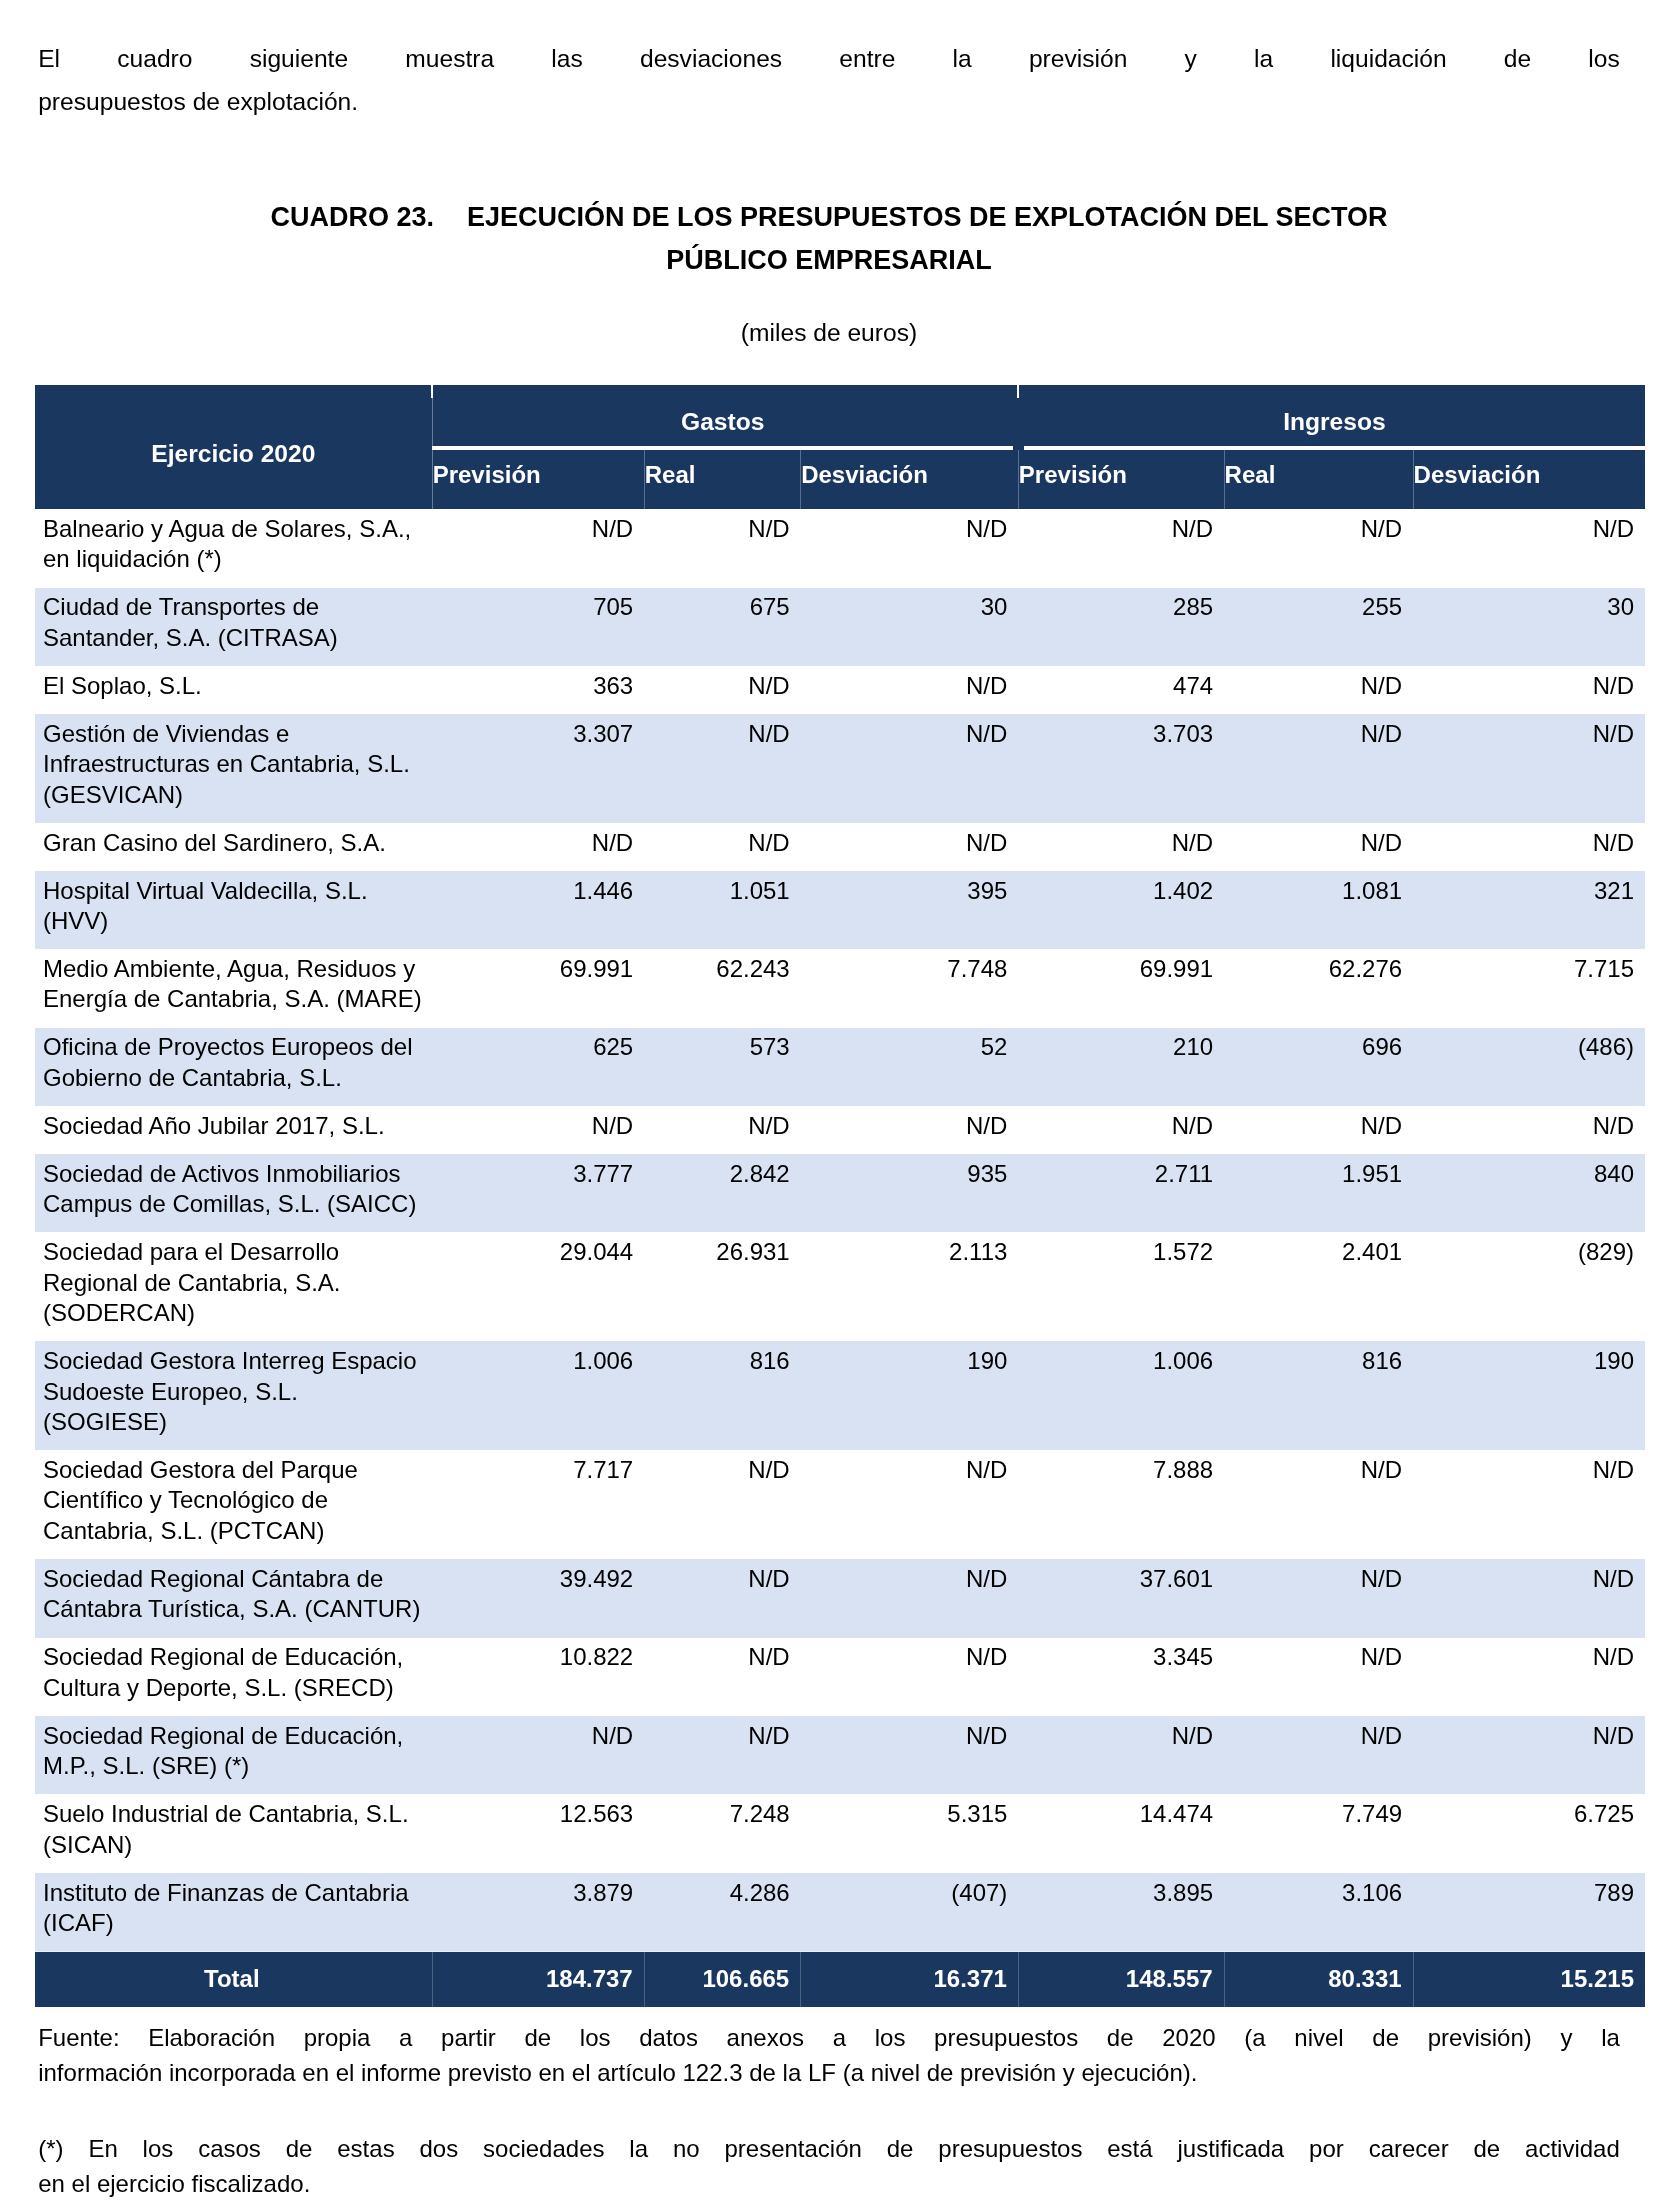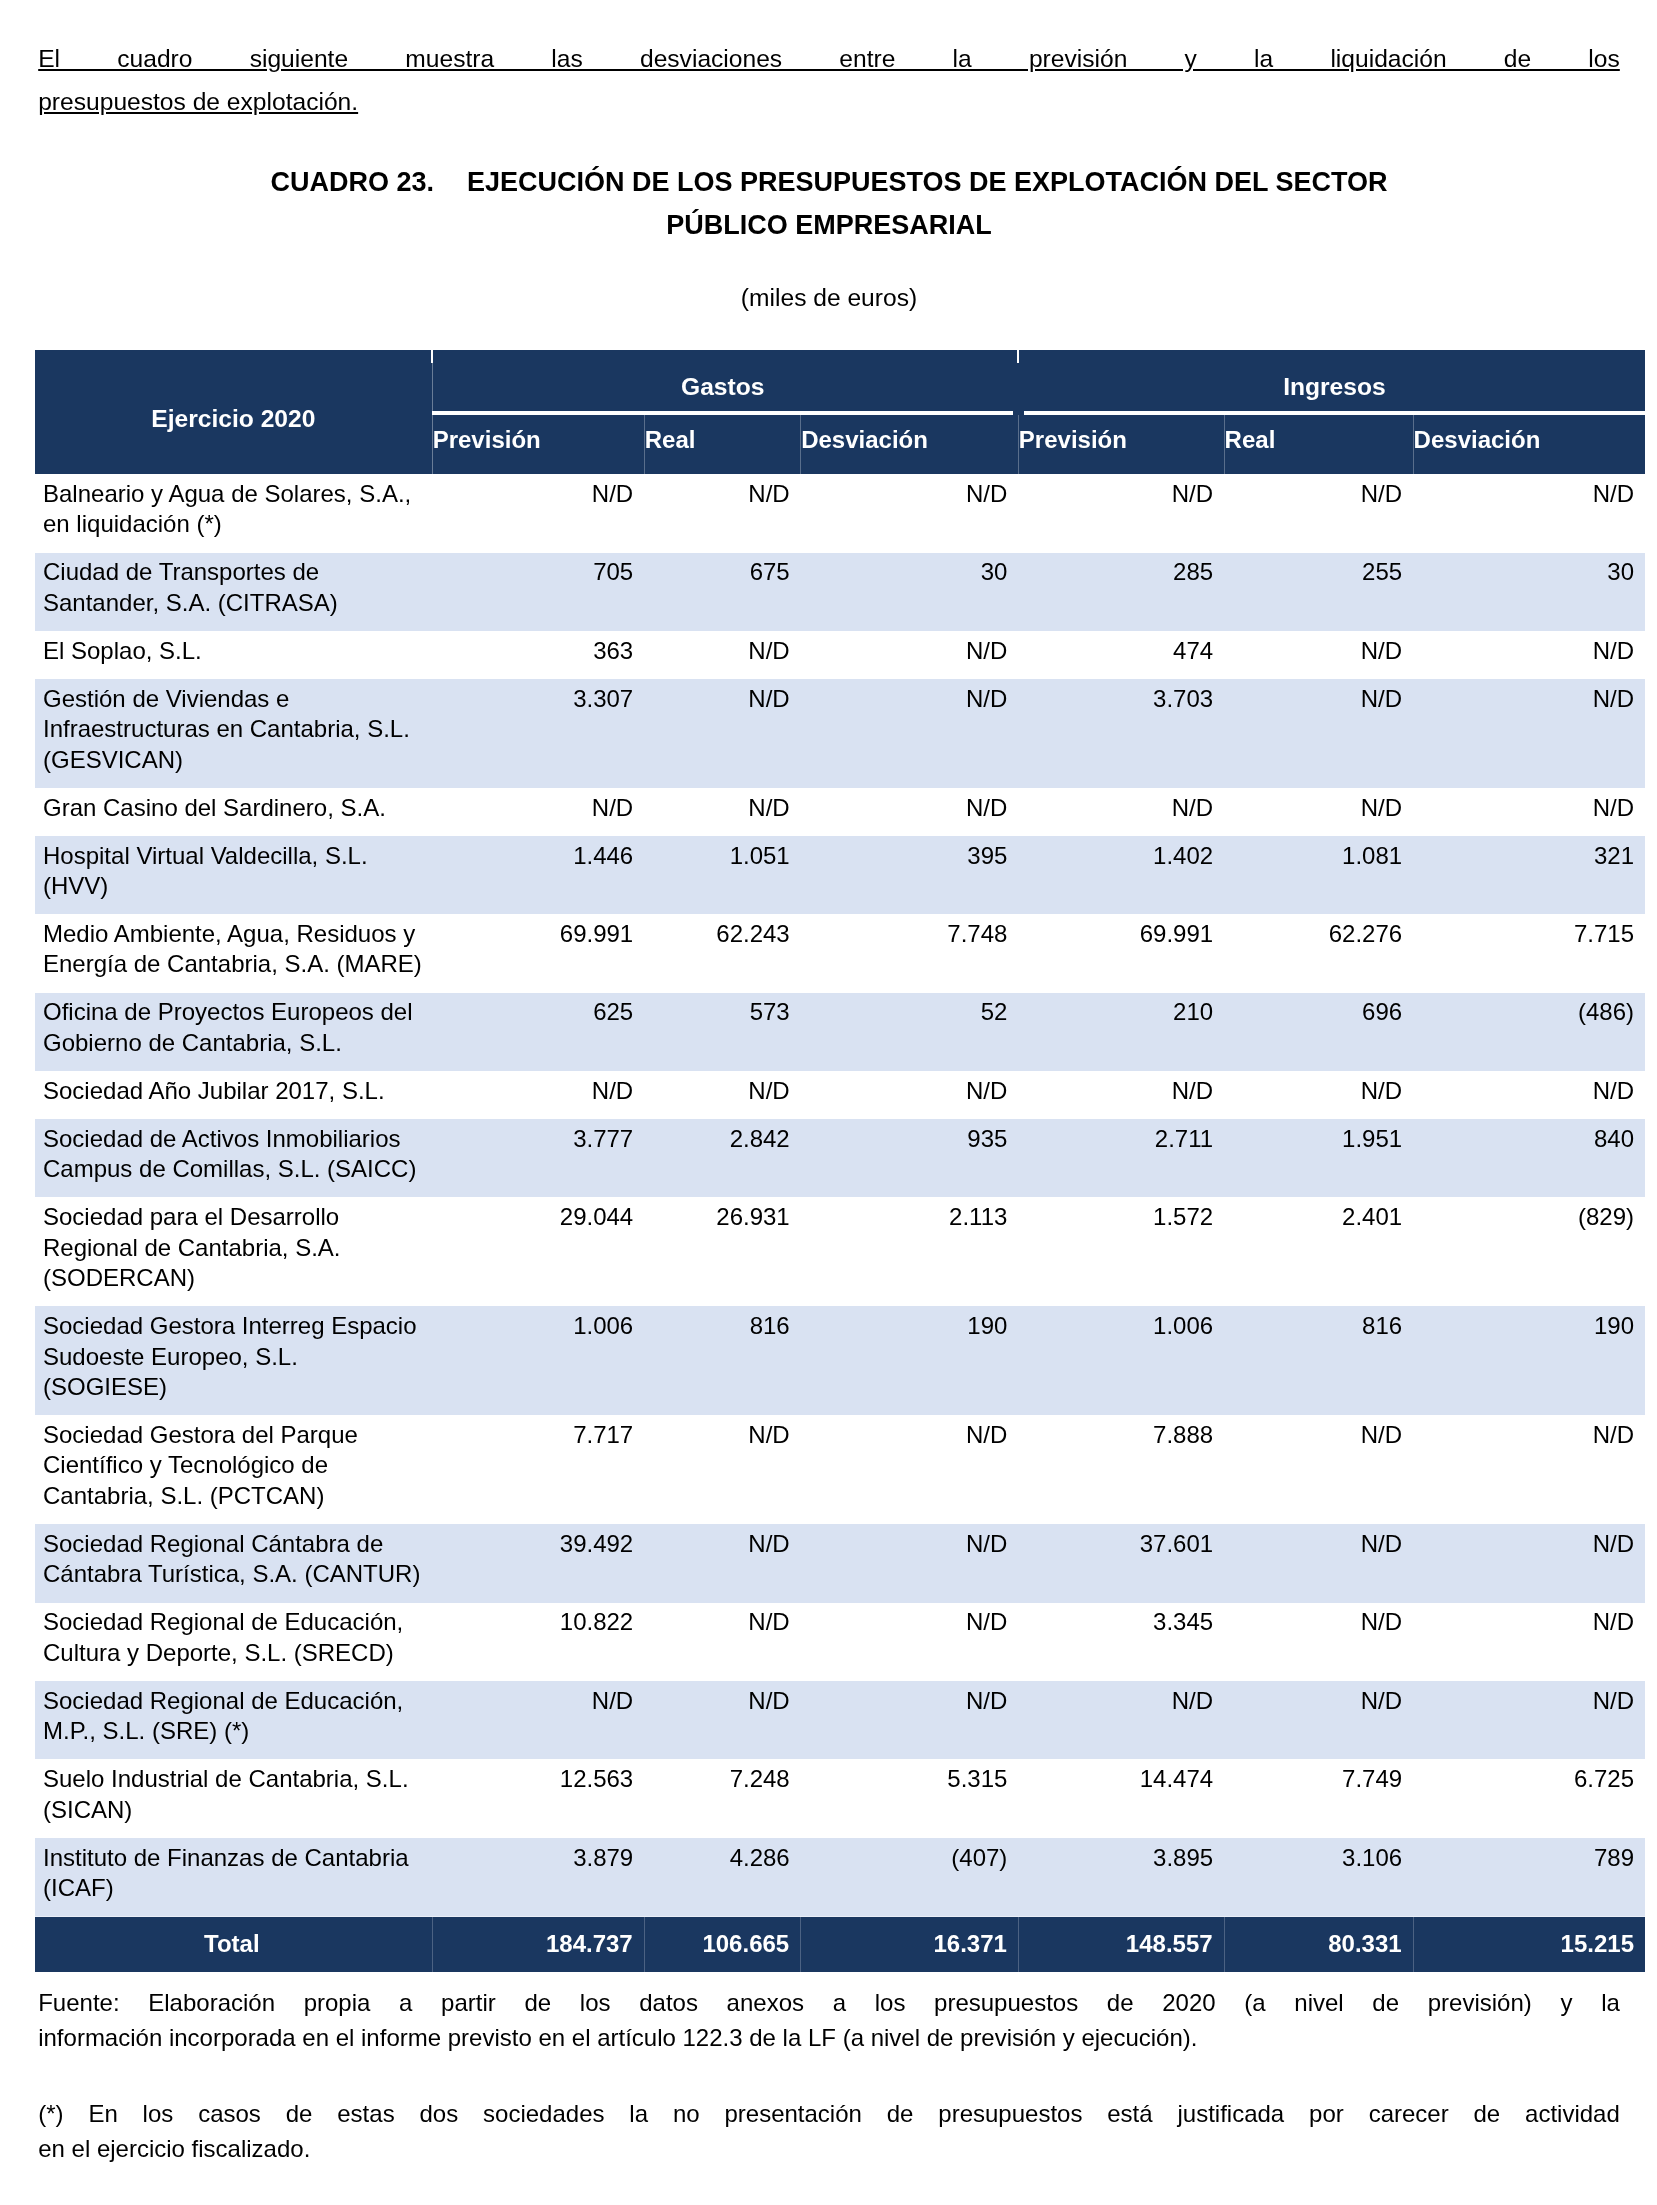--- a/index.html
+++ b/index.html
@@ -4,26 +4,26 @@
 <style>
   html,body{margin:0;padding:0;background:#ffffff;}
   body{
     width:1658px;
     font-family:"Liberation Sans","DejaVu Sans",sans-serif;
     color:#000;
   }
   .page{padding:37px 35px 32px 35px;}
 
   
-  .intro{font-size:24.6px;line-height:1.75;margin:0 3.2px 0 3.2px;text-decoration:underline;}
+  .intro{font-size:24.6px;line-height:1.75;margin:0 3.2px 0 3.2px;}
   .line-just{display:block;text-align:justify;text-align-last:justify;}
   .line-left{display:block;text-align:left;}
 
   
-  .title{margin-top:38px;text-align:center;font-weight:bold;font-size:27px;line-height:1.6;}
+  .title{margin-top:73px;text-align:center;font-weight:bold;font-size:27px;line-height:1.6;}
   .title .gap{display:inline-block;width:33px;}
   .subtitle{margin-top:37px;text-align:center;font-size:24.6px;font-weight:normal;}
 
   
   table.budget{
     border-collapse:collapse;
     table-layout:fixed;
     width:1610px;
     margin:38px auto 0 auto;
     font-size:24px;

